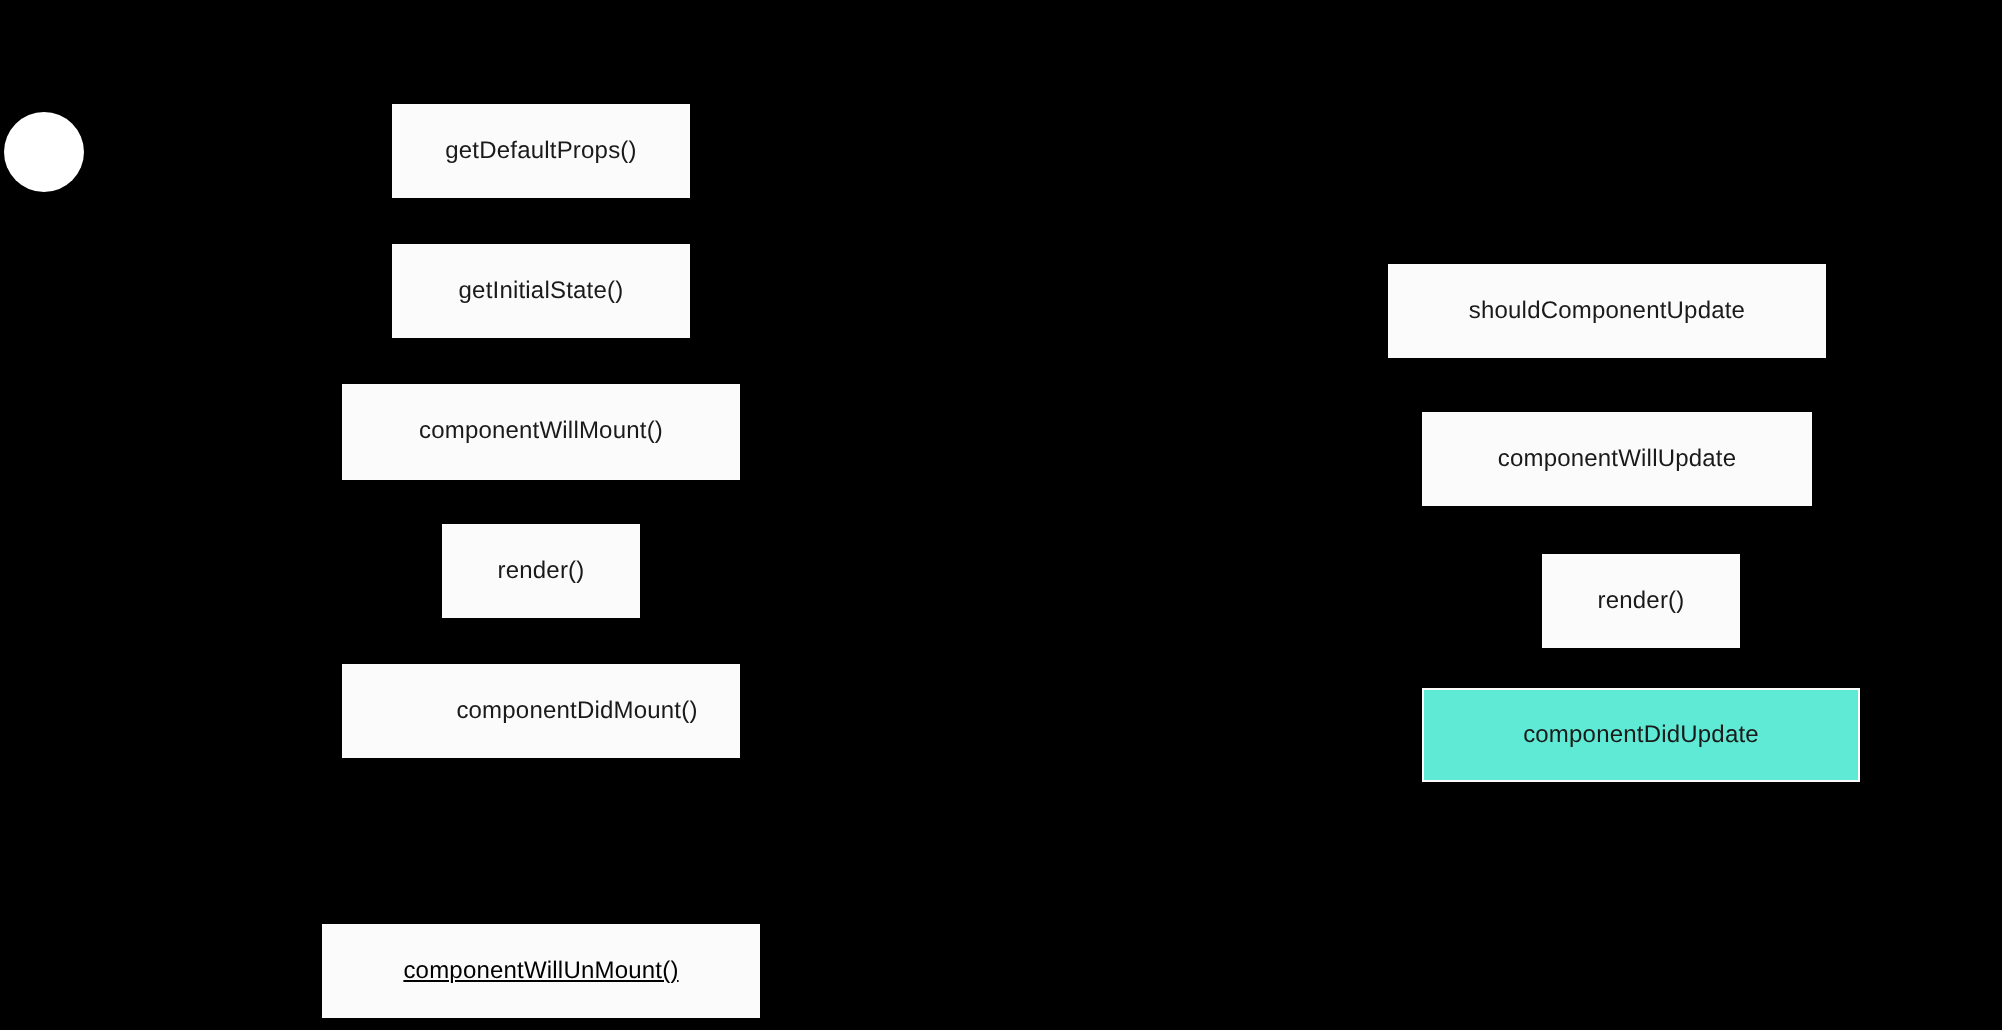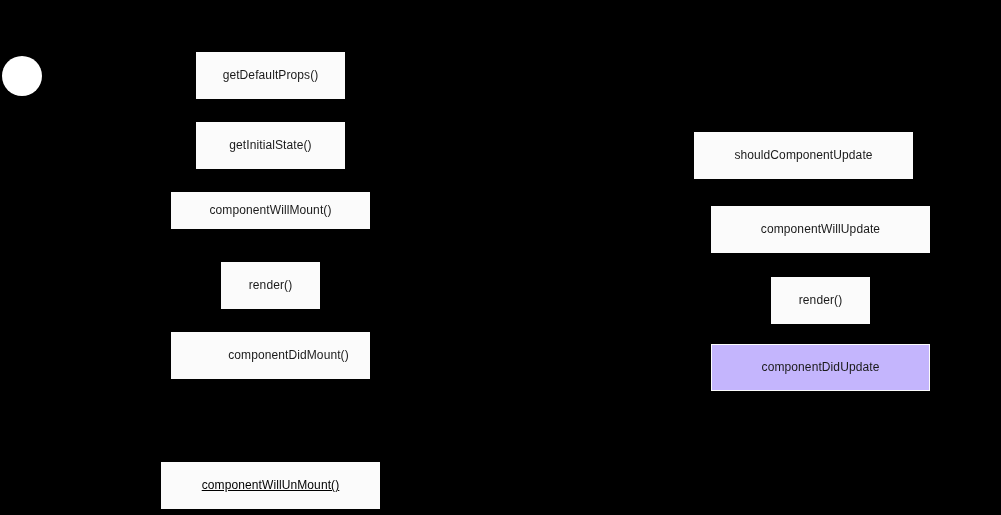--- a/index.html
+++ b/index.html
@@ -38,21 +38,21 @@
     border-radius: 50%;
   }
 </style>
 </head>
 <body>
 
 <div id="canvas" style="background: rgb(0, 0, 0);">
     <div class="start-node" style="left: 2px; top: 56px; width: 40px; height: 40px; background: rgb(255, 255, 255);"></div>
     <div class="node-box" style="left: 196px; top: 52px; width: 149px; height: 47px; background: rgb(251, 251, 251); border-color: rgb(251, 251, 251); color: rgb(26, 26, 26);">getDefaultProps()</div>
     <div class="node-box" style="left: 196px; top: 122px; width: 149px; height: 47px; background: rgb(251, 251, 251); border-color: rgb(251, 251, 251); color: rgb(26, 26, 26);">getInitialState()</div>
-    <div class="node-box" style="left: 171px; top: 192px; width: 199px; height: 37px; background: rgb(251, 251, 251); border-color: rgb(251, 251, 251); color: rgb(26, 26, 26);">componentWillMount()</div>
+    <div class="node-box" style="left: 171px; top: 192px; width: 199px; height: 48px; background: rgb(251, 251, 251); border-color: rgb(251, 251, 251); color: rgb(26, 26, 26);">componentWillMount()</div>
     <div class="node-box" style="left: 221px; top: 262px; width: 99px; height: 47px; background: rgb(251, 251, 251); border-color: rgb(251, 251, 251); color: rgb(26, 26, 26);">render()</div>
     <div class="node-box" style="left: 171px; top: 332px; width: 199px; height: 47px; background: rgb(251, 251, 251); border-color: rgb(251, 251, 251); color: rgb(26, 26, 26); padding-left: 36px;">componentDidMount()</div>
     <div class="node-box" style="left: 161px; top: 462px; width: 219px; height: 47px; background: rgb(251, 251, 251); border-color: rgb(251, 251, 251); color: #000000; text-decoration: underline;">componentWillUnMount()</div>
     <div class="node-box" style="left: 694px; top: 132px; width: 219px; height: 47px; background: rgb(251, 251, 251); border-color: rgb(251, 251, 251); color: rgb(26, 26, 26);">shouldComponentUpdate</div>
-    <div class="node-box" style="left: 711px; top: 206px; width: 219px; height: 47px; background: rgb(251, 251, 251); border-color: rgb(251, 251, 251); color: rgb(26, 26, 26);">componentWillUpdate</div>
+    <div class="node-box" style="left: 711px; top: 206px; width: 195px; height: 47px; background: rgb(251, 251, 251); border-color: rgb(251, 251, 251); color: rgb(26, 26, 26);">componentWillUpdate</div>
     <div class="node-box" style="left: 771px; top: 277px; width: 99px; height: 47px; background: rgb(251, 251, 251); border-color: rgb(251, 251, 251); color: rgb(26, 26, 26);">render()</div>
-    <div class="node-box" style="left: 711px; top: 344px; width: 219px; height: 47px; background: #c4b5fd; border-color: rgb(251, 251, 251); color: rgb(26, 26, 26);">componentDidUpdate</div>
+    <div class="node-box" style="left: 711px; top: 344px; width: 219px; height: 47px; background: #5eead4; border-color: rgb(251, 251, 251); color: rgb(26, 26, 26);">componentDidUpdate</div>
   </div>
 
 </body></html>

